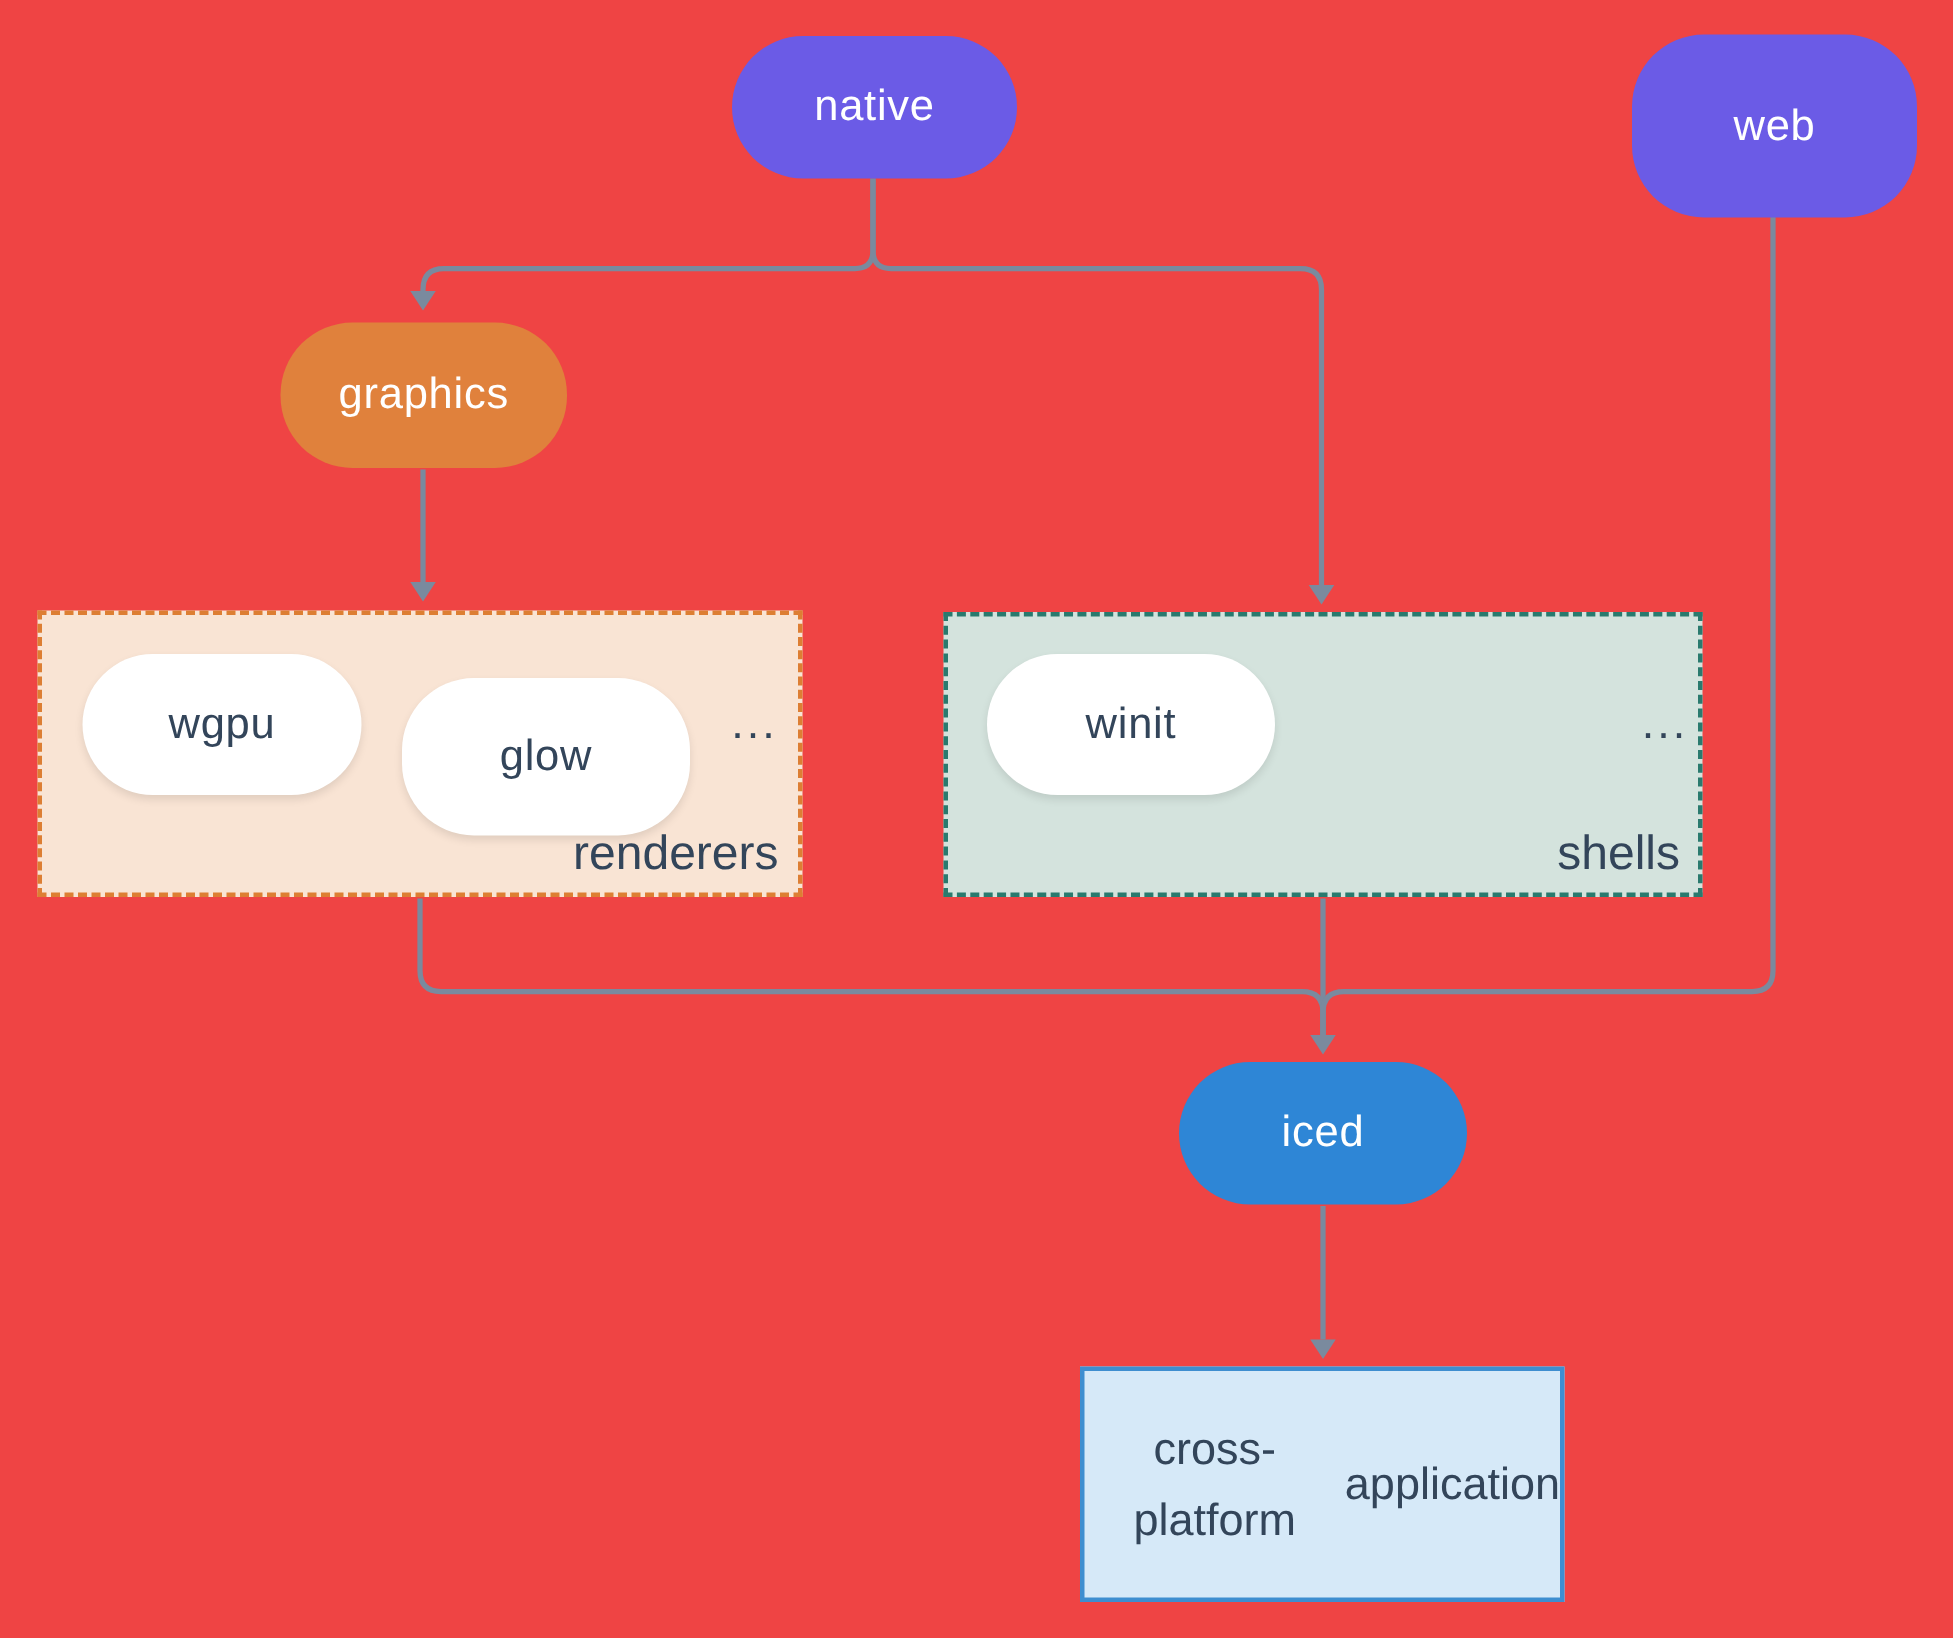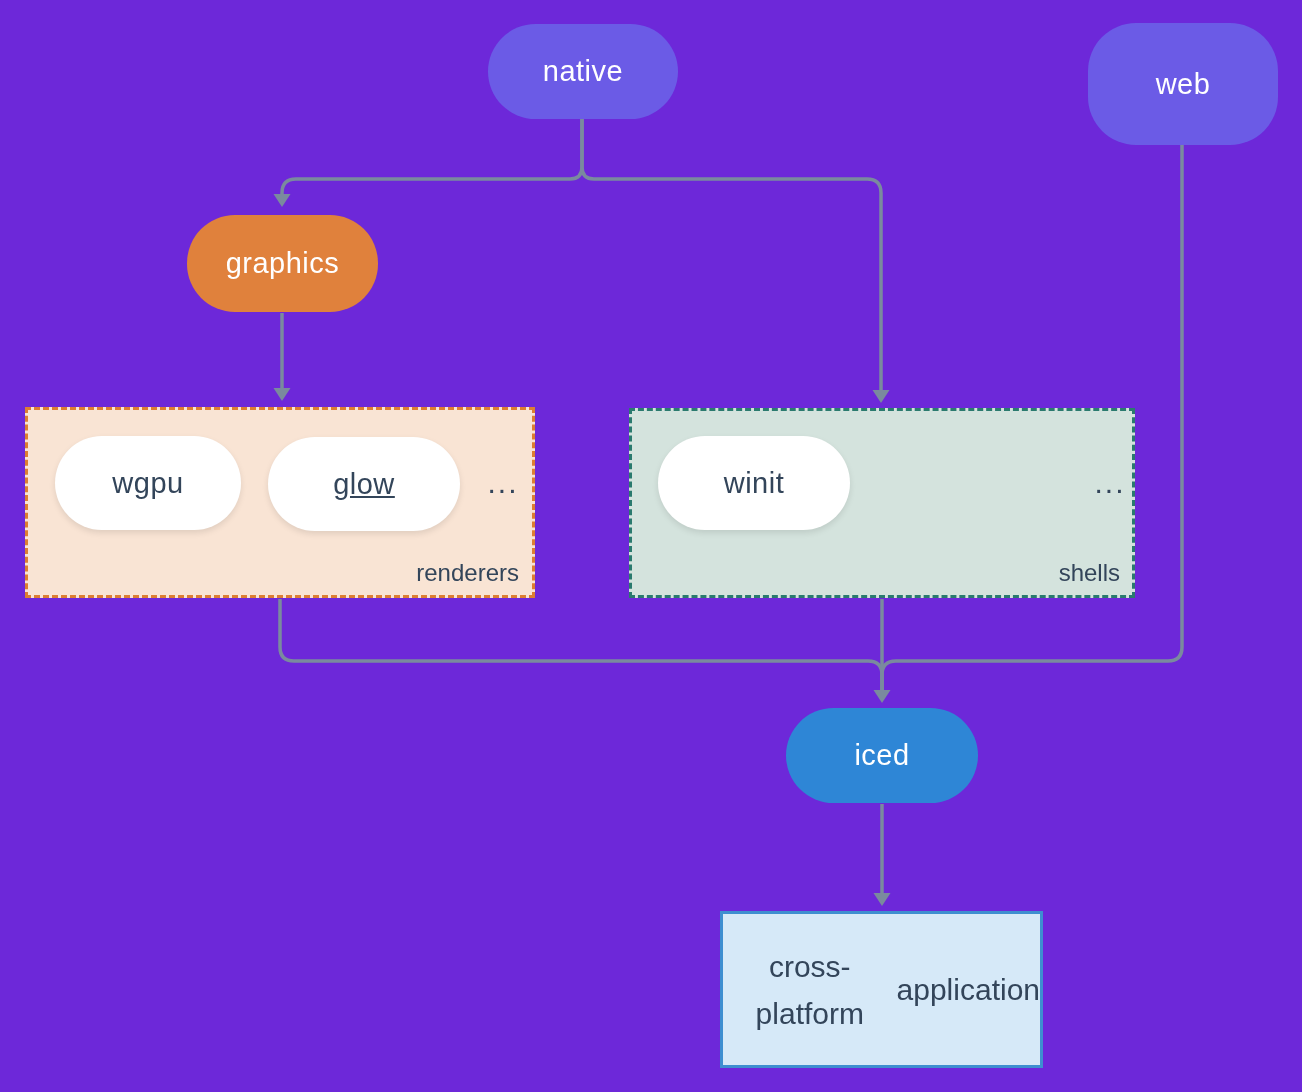--- a/index.html
+++ b/index.html
@@ -5,21 +5,21 @@
   html, body {
     margin: 0;
     padding: 0;
     background: #000000;
     font-family: "Liberation Sans", "DejaVu Sans", sans-serif;
   }
   .canvas {
     position: relative;
     width: 1302px;
     height: 1092px;
-    background: #6d28d9;
+    background: #ef4444;
     overflow: hidden;
   }
   svg.edges {
     position: absolute;
     left: 0; top: 0;
     width: 1302px;
     height: 1092px;
   }
   svg.edges path {
     fill: none;
@@ -56,21 +56,21 @@
     background: #f9e4d4;
     border: 3px dashed #dd7e33;
   }
   .groupbox.shells {
     background: #d4e3dd;
     border: 3px dashed #2a7a6e;
   }
   .group-label {
     position: absolute;
     color: #33455a;
-    font-size: 24px;
+    font-size: 32px;
   }
   .ellipsis {
     position: absolute;
     color: #33455a;
     font-size: 30px;
     letter-spacing: 2px;
     display: flex;
     align-items: center;
     justify-content: center;
   }
@@ -120,21 +120,21 @@
   </div>
 
   <div class="pill orange" style="left:187px; top:215px; width:191px; height:97px;">
     <span>graphics</span>
   </div>
 
   <div class="groupbox renderers" style="left:25px; top:407px; width:510px; height:191px;">
     <div class="pill white" style="left:27px; top:26px; width:186px; height:94px;">
       <span>wgpu</span>
     </div>
-    <div class="pill white" style="left:240px; top:27px; width:192px; height:94px;text-decoration:underline;">
+    <div class="pill white" style="left:240px; top:42px; width:192px; height:105px;">
       <span>glow</span>
     </div>
     <div class="ellipsis" style="left:445px; top:26px; width:60px; height:94px;">...</div>
     <div class="group-label" style="right:13px; bottom:8px;">renderers</div>
   </div>
 
   <div class="groupbox shells" style="left:629px; top:408px; width:506px; height:190px;">
     <div class="pill white" style="left:26px; top:25px; width:192px; height:94px;">
       <span>winit</span>
     </div>

